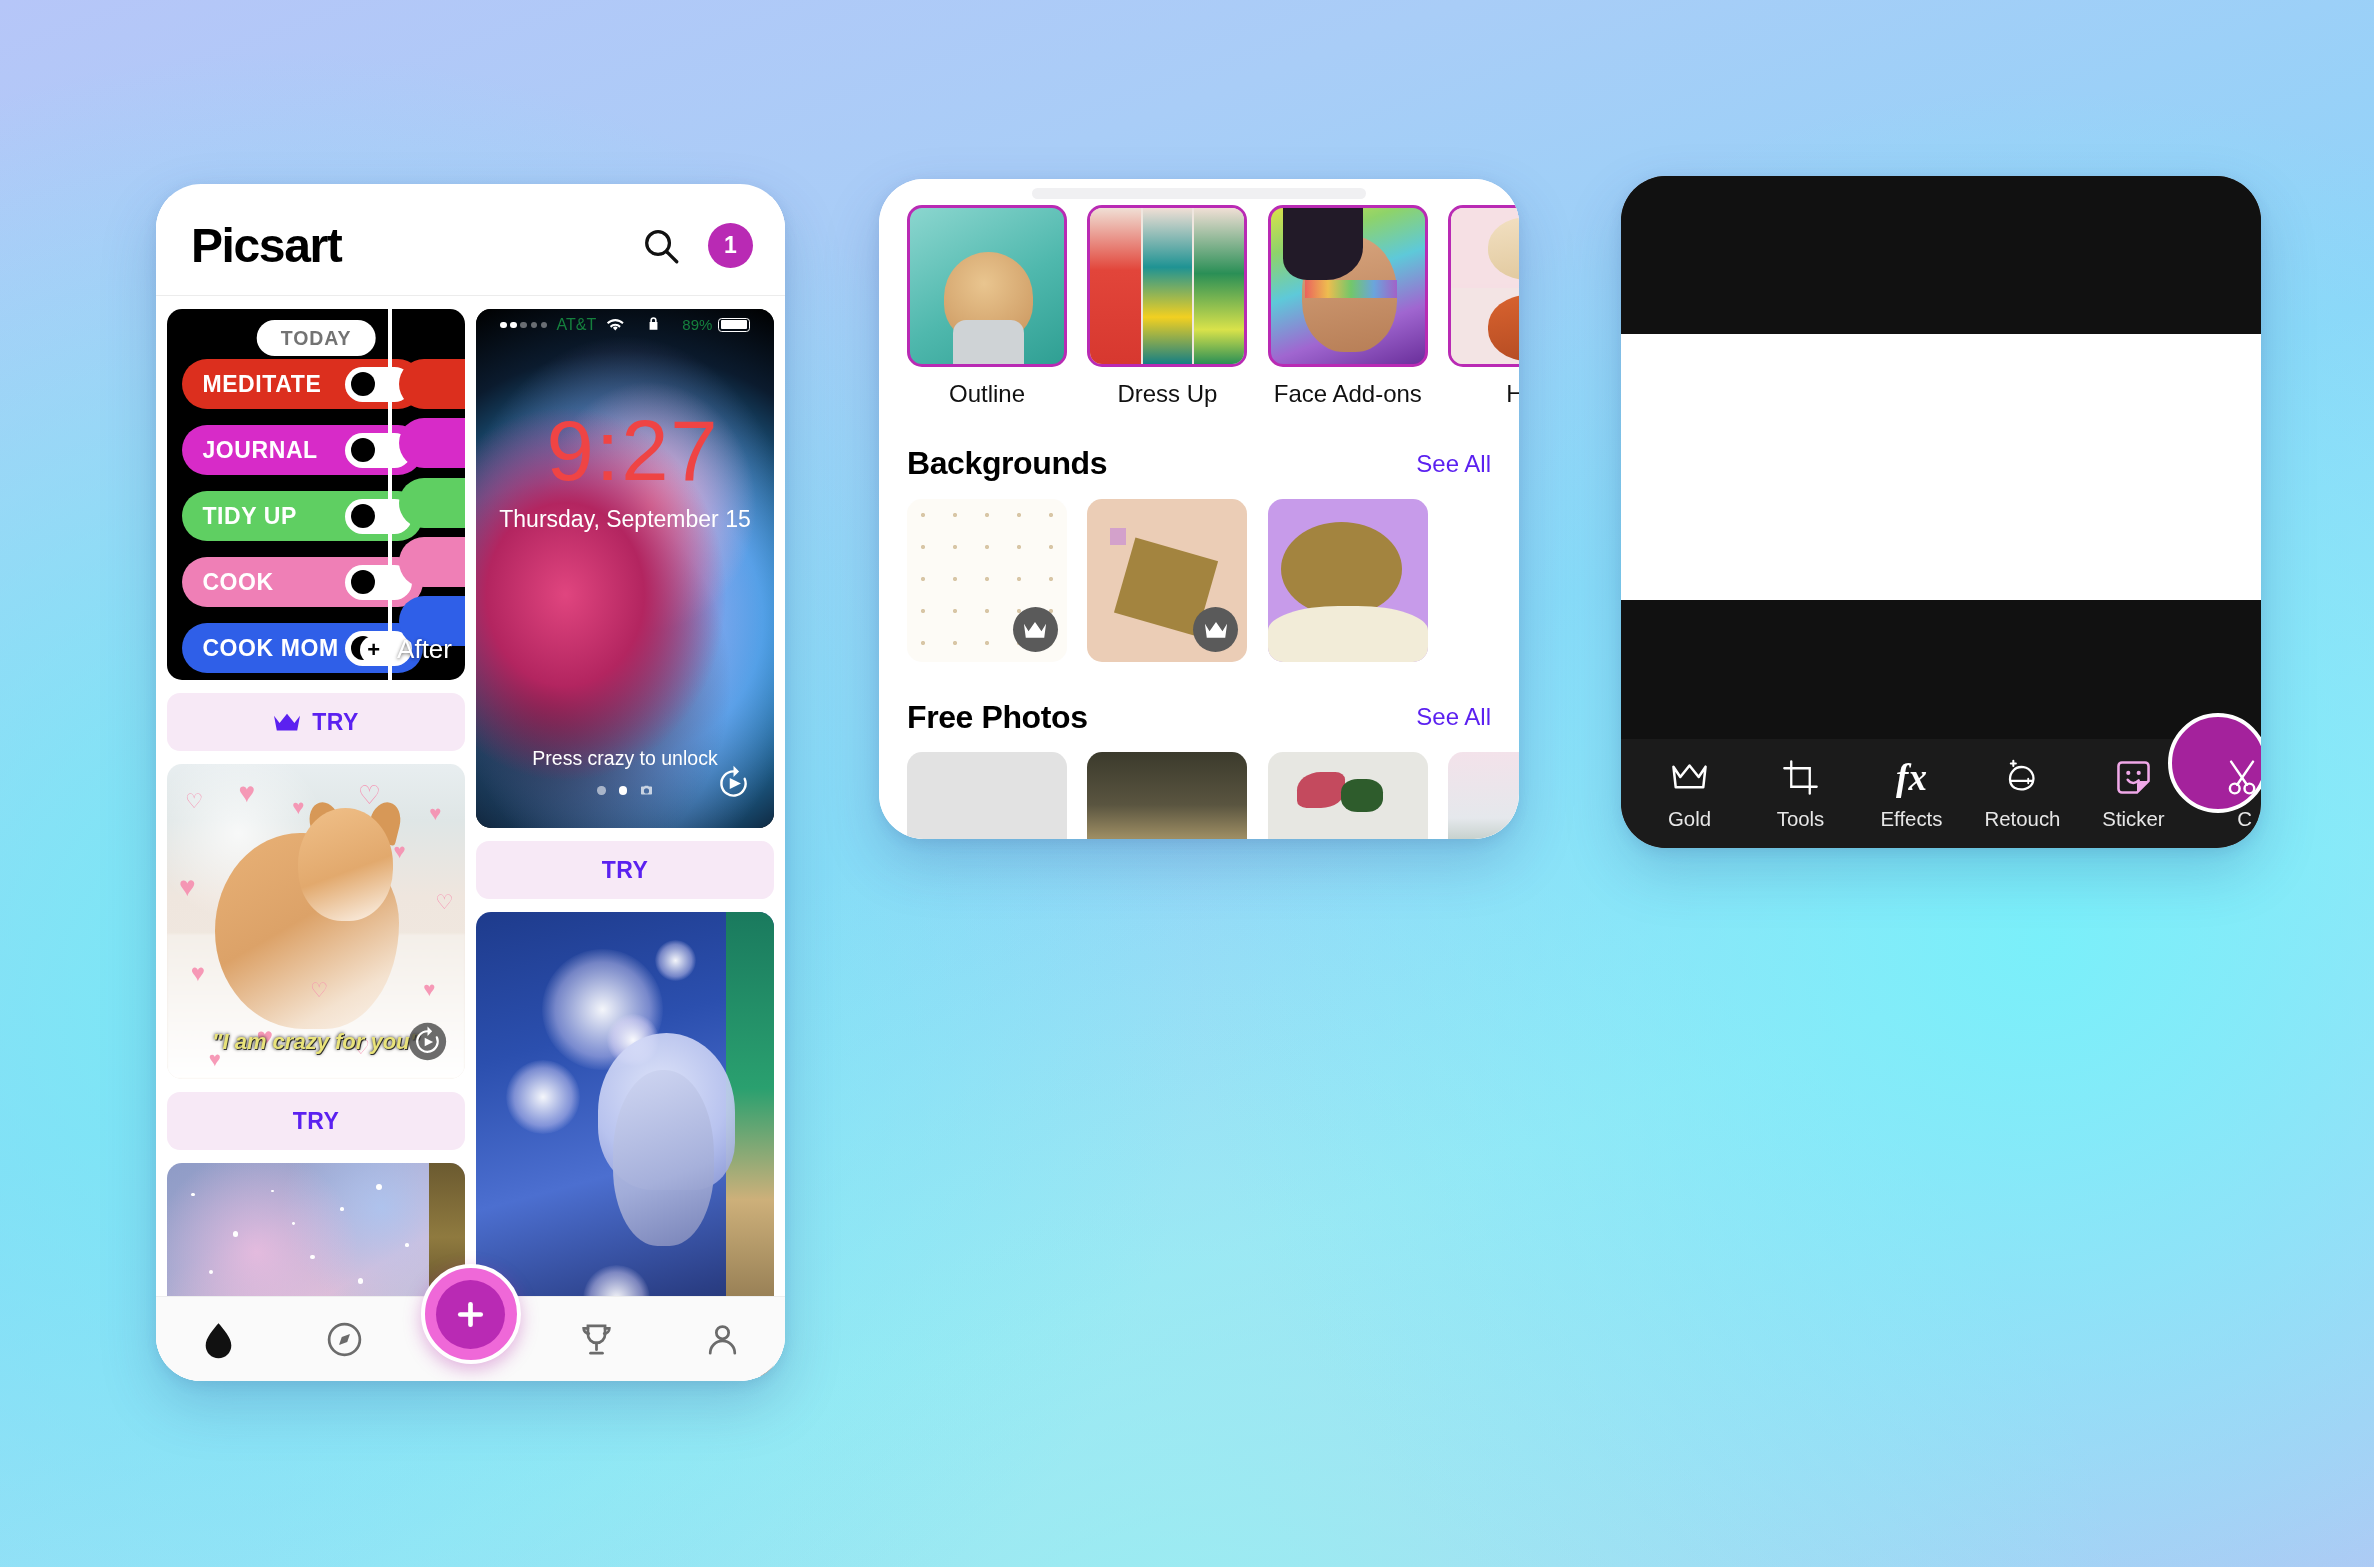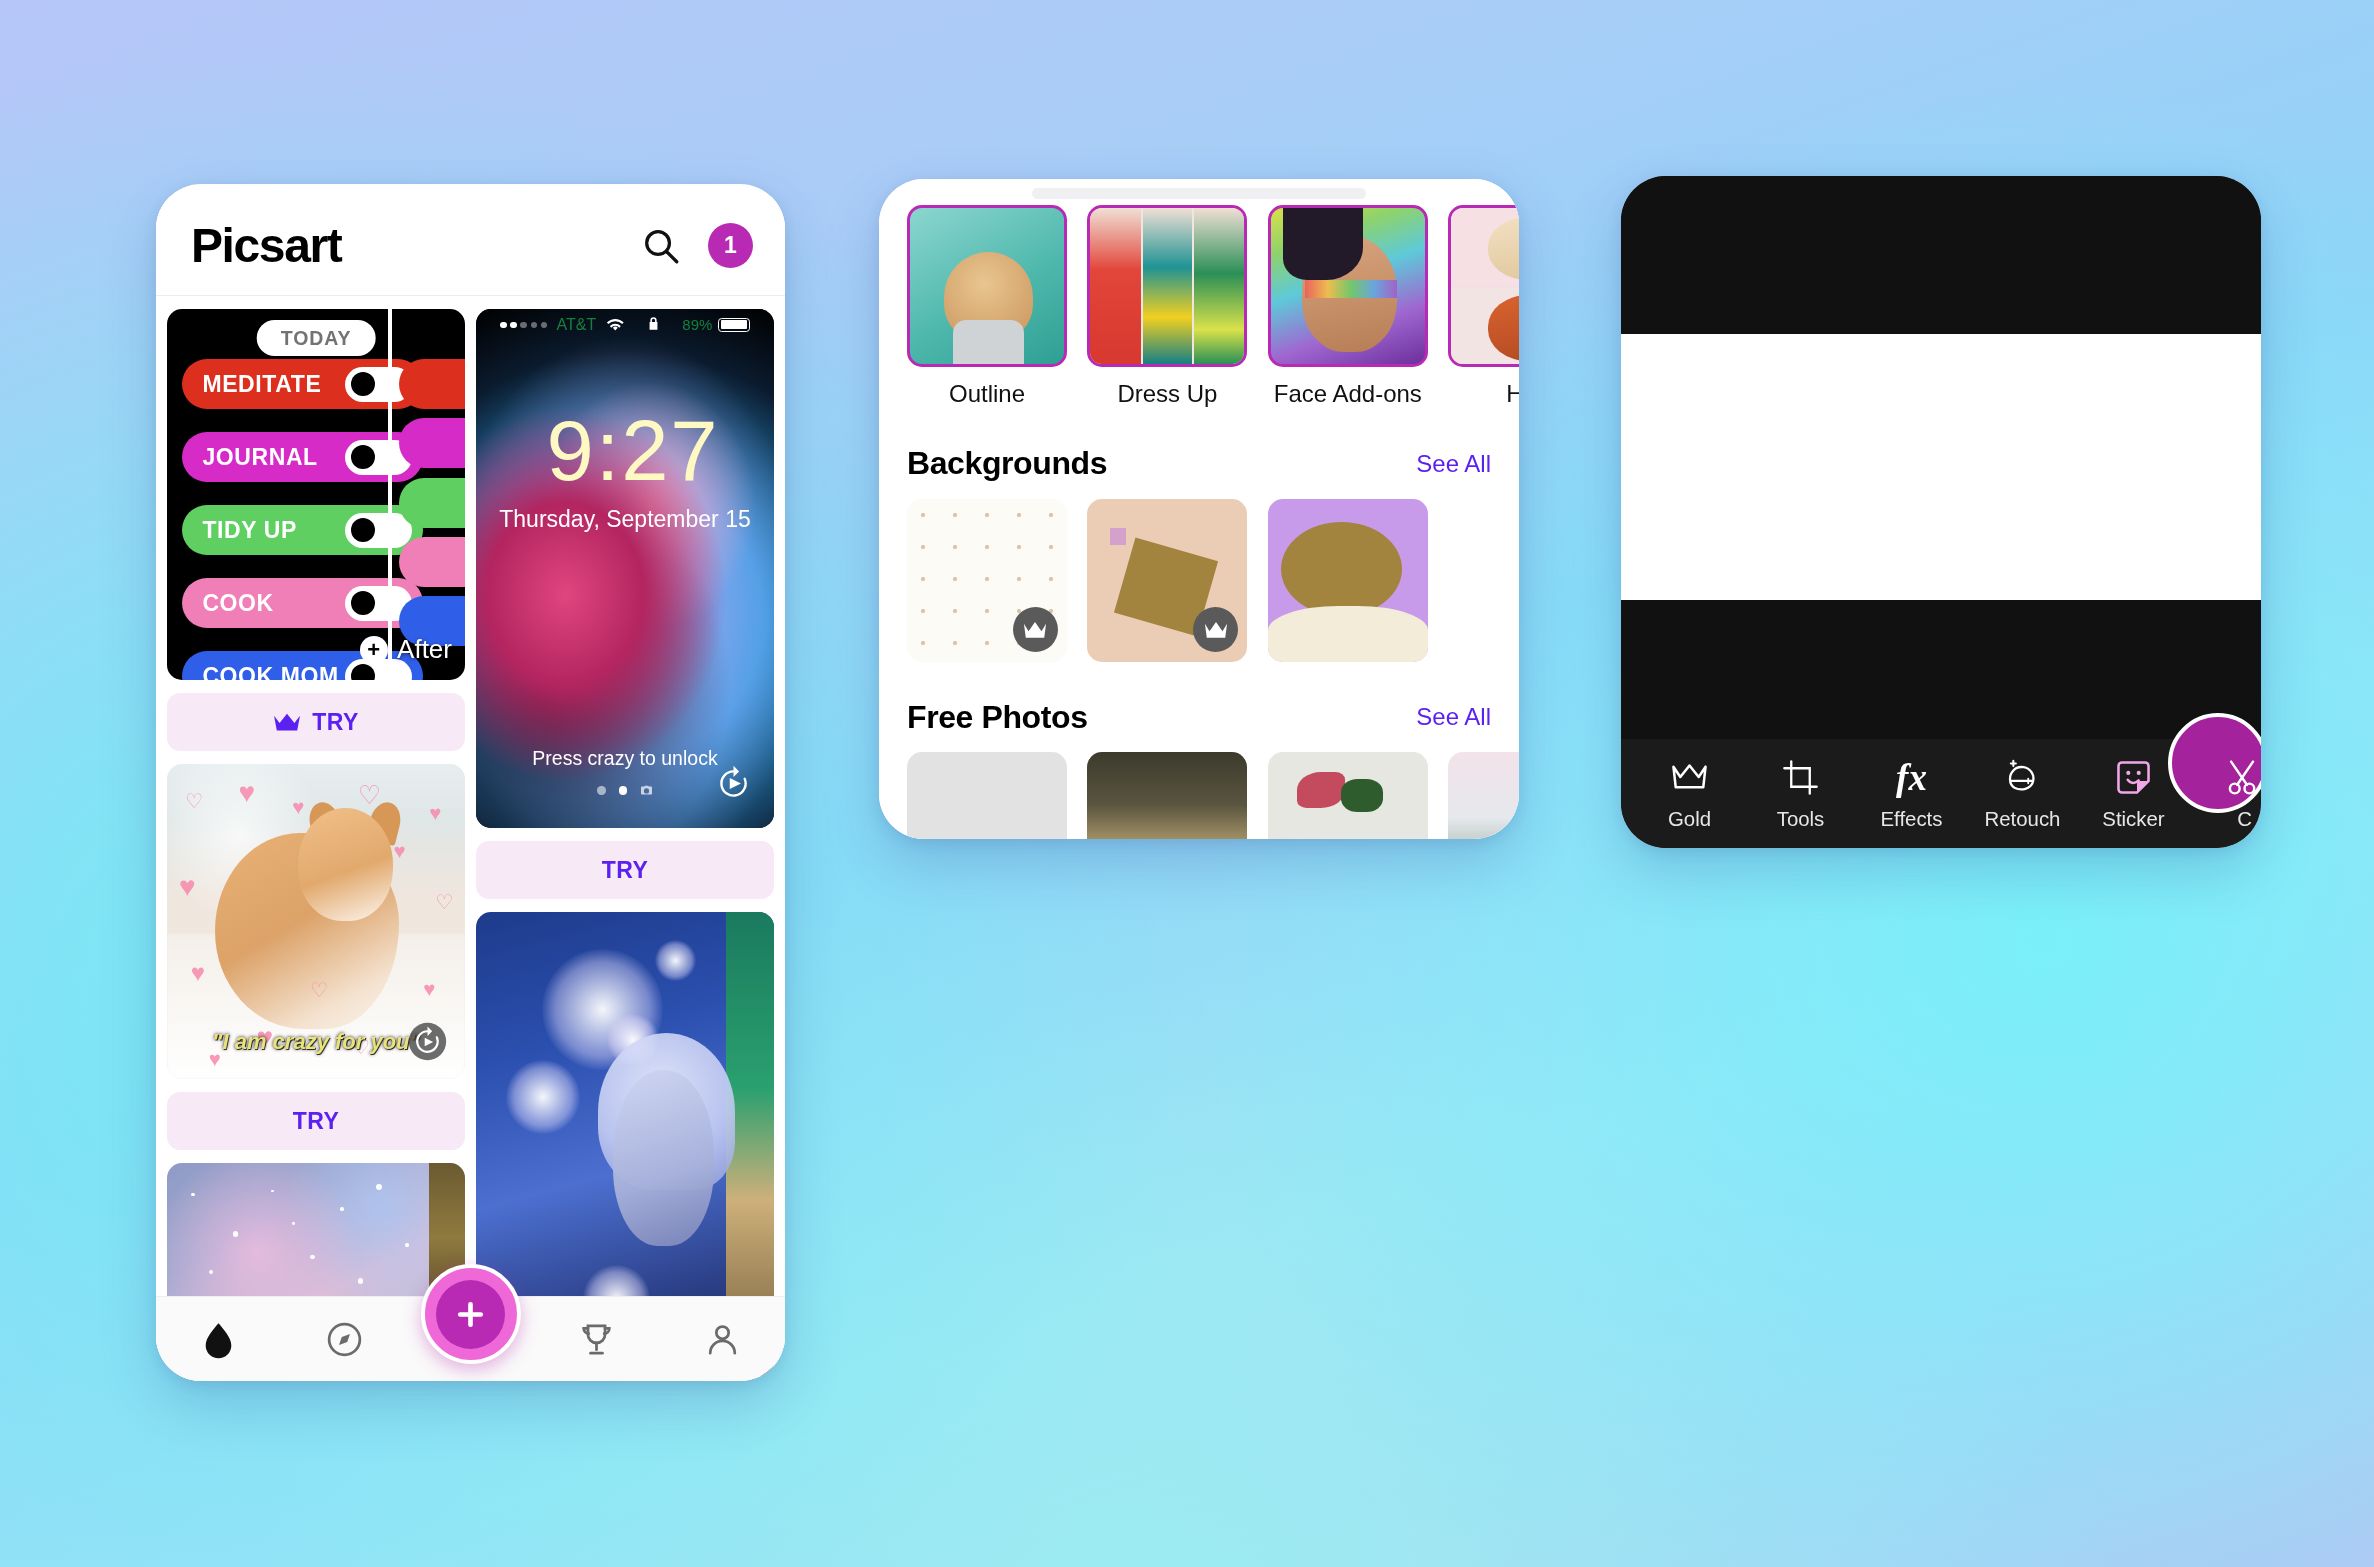--- a/index.html
+++ b/index.html
@@ -60,21 +60,21 @@
   }
   .crown { width: 28px; height: 20.4px; }
 
   
   .todo-card { background:#000; height: 371px; position:relative; padding: 15px 0 0 0; overflow:hidden;}
   .today-pill {
     position:absolute; top:11px; left:50%; transform:translateX(-50%);
     background:#fff; color:#737373; font-size:19.5px; font-weight:800; letter-spacing:0.9px;
     padding: 6.5px 24px; border-radius: 37px; z-index:4;
   }
-  .todo-list { position:absolute; top:50px; left:15px; right:0; display:flex; flex-direction:column; gap:23px; }
+  .todo-list { position:absolute; top:50px; left:15px; right:0; display:flex; flex-direction:column; gap:16px; }
   .todo-row {
     height: 50px; border-radius: 37px; display:flex; align-items:center;
     padding: 0 11px 0 20.4px; justify-content:space-between;
     width: 241px; position:relative;
   }
   .todo-row span { color:#fff; font-weight:800; font-size:23px; letter-spacing:0.6px; }
   .toggle {
     width: 67px; height: 35px; border-radius: 28px; background:#fff;
     display:flex; align-items:center; padding-left:5.6px; flex:0 0 auto;
   }
@@ -100,21 +100,21 @@
     border-radius: 0 0 0 0;
     clip-path: ellipse(88% 78% at 50% 58%);
   }
   .lock-status{position:absolute;top:7px;left:0;right:0;display:flex;align-items:flex-start;justify-content:space-between;padding:0 24px;color:#15803d;font-size:15px;z-index:3;}
   .lock-dots{display:flex;align-items:center;gap:3.7px;}
   .lock-dots i{width:6.5px;height:6.5px;border-radius:50%;background:#fff;display:block;}
   .lock-dots i.dim{background:rgba(255,255,255,.4);}
   .batt{display:flex;align-items:center;gap:5.6px;}
   .batt-shape{width:32px;height:14px;border:1.9px solid #fff;border-radius:3.7px;position:relative;}
   .batt-shape:before{content:"";position:absolute;inset:1.9px;background:#fff;border-radius:0.9px;}
-  .lock-time{position:absolute;top:93px;left:16px;right:0;text-align:center;color:#fef9c3;font-size:85px;font-weight:200;letter-spacing:1.9px;z-index:3;font-family:"Liberation Sans",sans-serif;}
+  .lock-time{position:absolute;top:93px;left:16px;right:0;text-align:center;color:#ef4444;font-size:85px;font-weight:200;letter-spacing:1.9px;z-index:3;font-family:"Liberation Sans",sans-serif;}
   .lock-date{position:absolute;top:197px;left:0;right:0;text-align:center;color:#fff;font-size:23px;font-weight:400;z-index:3;}
   .lock-unlock{position:absolute;bottom:58px;left:0;right:0;text-align:center;color:#fff;font-size:19.5px;z-index:3;}
   .lock-pager{position:absolute;bottom:32px;left:0;right:0;display:flex;align-items:center;justify-content:center;gap:13px;z-index:3;}
   .lock-pager i{width:8.3px;height:8.3px;border-radius:50%;background:rgba(255,255,255,.55);display:block;}
   .lock-pager i.on{background:#fff;}
   .replay-ic{position:absolute;right:20.4px;bottom:24px;width:41px;height:41px;z-index:4;}
 
   
   .dog-card{height:315px;position:relative;overflow:hidden;
     background:

